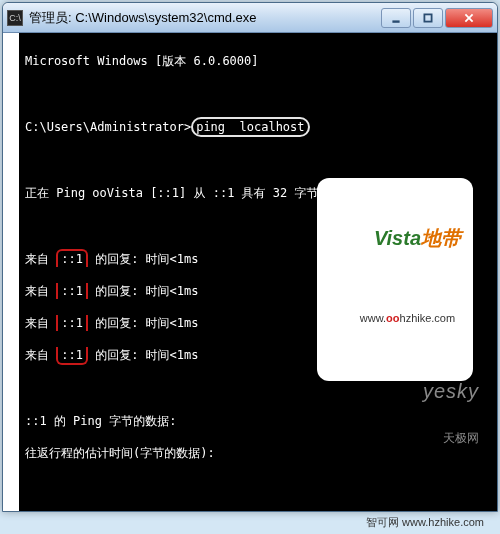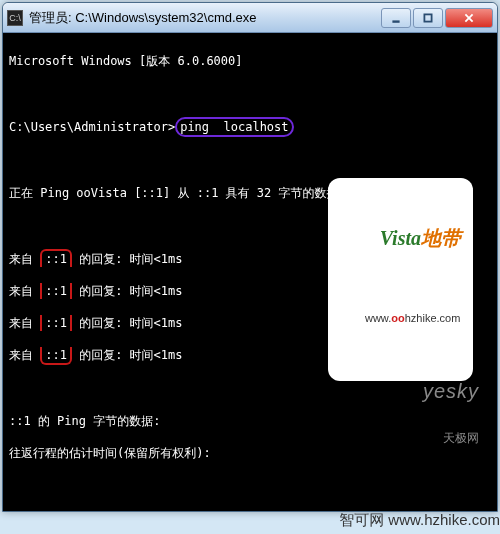--- a/index.html
+++ b/index.html
@@ -62,61 +62,62 @@
 .terminal {
   background: #000;
   color: #fff;
   font-family: "SimSun", "Consolas", monospace;
   font-size: 12px;
   line-height: 16px;
   padding: 4px 6px;
   height: 478px;
   white-space: pre-wrap;
   position: relative;
+  margin-left: 16px;
 }
 .term-line { display: block; }
 .circled {
-  border: 2px solid #6d28d9;
+  border: 2px solid #e5e5e5;
   border-radius: 10px;
   padding: 0 3px;
   display: inline-block;
 }
 .box-red {
   border: 2px solid #c81818;
   border-radius: 6px;
   padding: 0 3px;
   display: inline-block;
 }
 .watermark1 {
   position: absolute;
   top: 145px; right: 24px;
   background: #fff;
   border-radius: 12px;
   padding: 4px 12px 7px;
   text-align: center;
   font-family: Arial, sans-serif;
 }
-.watermark1 .logo { font-size: 20px; font-weight: bold; font-style: italic; font-family: Liberation Serif, serif; }
+.watermark1 .logo { font-size: 20px; font-weight: bold; font-style: italic; }
 .watermark1 .logo .v { color: #2b7a2b; }
 .watermark1 .logo .zh { color: #e07000; }
 .watermark1 .url { font-size: 11px; color: #333; }
 .watermark1 .url .oo { color: #d02020; font-weight: bold; }
 .watermark2 {
   position: absolute;
   bottom: 32px; right: 18px;
   color: #888;
   font-family: Arial, sans-serif;
   text-align: right;
 }
 .watermark2 .brand { font-size: 20px; font-style: italic; letter-spacing: 1px; }
 .watermark2 .sub { font-size: 12px; font-family: Liberation Mono, monospace; }
 .footer-credit {
   position: absolute;
-  bottom: 4px; right: 0;
-  font-size: 15px;
+  bottom: 4px; right: 16px;
+  font-size: 11px;
   color: #333;
 }
 </style>
 </head>
 <body>
 
 <div class="window">
   <div class="titlebar">
     <span class="icon">C:\</span>
     <span class="title">管理员: C:\Windows\system32\cmd.exe</span>
@@ -146,21 +147,21 @@
 <span class="term-line"><span>C:\Users\Administrator&gt;</span><span class="circled"><span>ping  localhost</span></span></span>
 <span class="term-line">&nbsp;</span>
 <span class="term-line">正在 Ping ooVista [::1] 从 ::1 具有 32 字节的数据:</span>
 <span class="term-line">&nbsp;</span>
 <span class="term-line"><span>来自 </span><span class="box-red" style="border-bottom:none;border-radius:6px 6px 0 0">::1</span><span> 的回复: 时间&lt;1ms</span></span>
 <span class="term-line"><span>来自 </span><span class="box-red" style="border-top:none;border-bottom:none;border-radius:0">::1</span><span> 的回复: 时间&lt;1ms</span></span>
 <span class="term-line"><span>来自 </span><span class="box-red" style="border-top:none;border-bottom:none;border-radius:0">::1</span><span> 的回复: 时间&lt;1ms</span></span>
 <span class="term-line"><span>来自 </span><span class="box-red" style="border-top:none;border-radius:0 0 6px 6px">::1</span><span> 的回复: 时间&lt;1ms</span></span>
 <span class="term-line">&nbsp;</span>
 <span class="term-line">::1 的 Ping 字节的数据:</span>
-<span class="term-line">往返行程的估计时间(保留所有权利):</span>
+<span class="term-line">往返行程的估计时间(字节的数据):</span>
 
 
 
 
 
 
 
 
 
 

